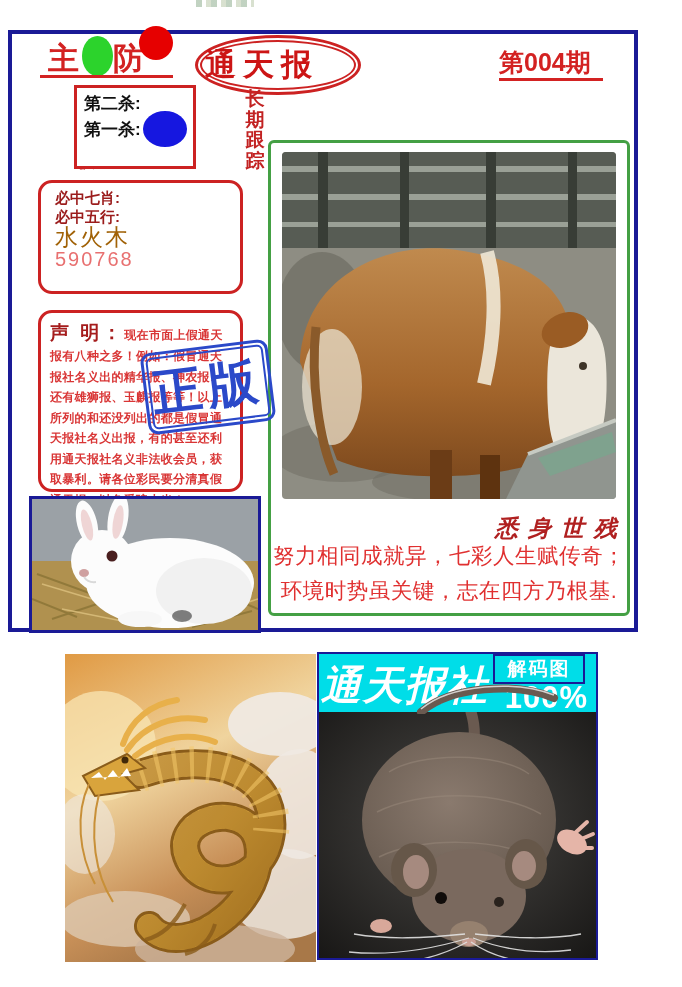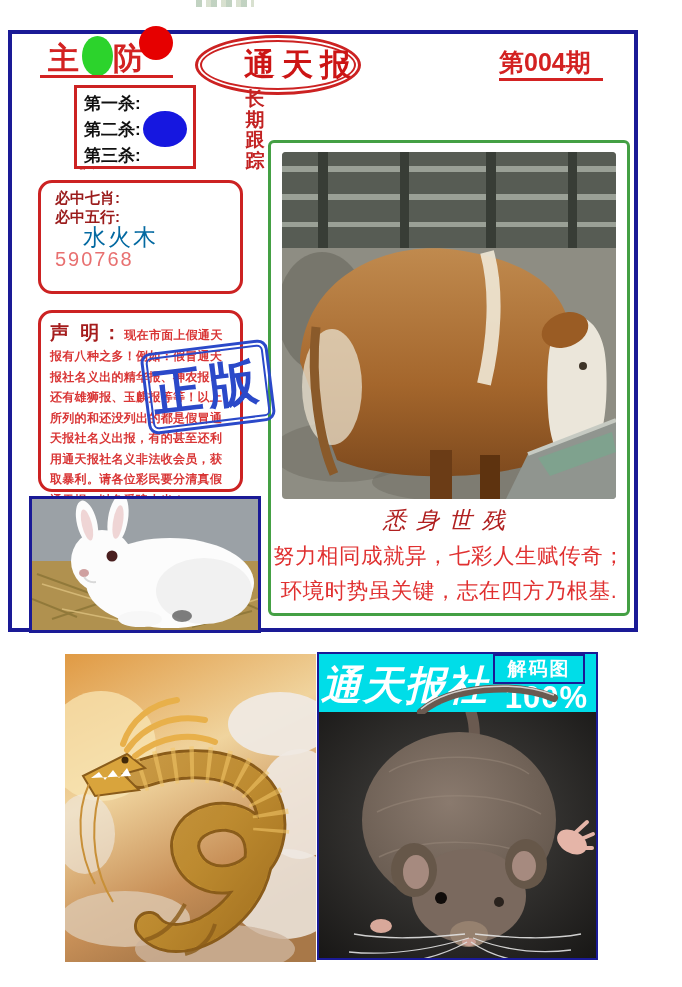--- a/index.html
+++ b/index.html
@@ -8,64 +8,64 @@
   
   .sheet{position:absolute;left:8px;top:30px;width:622px;height:594px;
          border:4px solid #1a1a96;background:#fff;}
   
   .zhu{position:absolute;left:36px;top:4px;font-size:31px;font-weight:bold;color:#d32222;}
   .fang{position:absolute;left:101px;top:4px;font-size:31px;font-weight:bold;color:#d32222;}
   .dot-green{position:absolute;left:70px;top:2px;width:31px;height:40px;border-radius:50%;background:#2cd32c;}
   .dot-red{position:absolute;left:127px;top:-8px;width:34px;height:34px;border-radius:50%;background:#e60000;}
   .hdr-underline{position:absolute;left:28px;top:41px;width:133px;height:3px;background:#d32222;}
   .oval{position:absolute;left:183px;top:1px;width:160px;height:54px;border:3px solid #cc2222;
-        border-radius:50%;display:flex;align-items:center;justify-content:flex-end;}
+        border-radius:50%;display:flex;align-items:center;justify-content:flex-start;}
   .oval-inner{position:absolute;inset:2px;border:2px solid #cc2222;border-radius:50%;}
   .oval-text{position:relative;font-size:31px;font-weight:bold;color:#cc1515;letter-spacing:7px;
              font-family:"DejaVu Serif",serif;white-space:nowrap;padding-left:7px;}
   .issue{position:absolute;left:487px;top:12px;font-size:25px;font-weight:bold;color:#d32222;}
   .issue-underline{position:absolute;left:487px;top:44px;width:104px;height:3px;background:#d32222;}
   
   .vtext{position:absolute;width:22px;font-size:19px;line-height:20.5px;font-weight:bold;
          color:#c22222;word-break:break-all;text-align:center;margin-left:27px;}
   .v-left{left:36px;top:55px;}
   .v-right{left:205px;top:55px;}
   .kills-box{position:absolute;left:62px;top:51px;width:122px;height:84px;border:3px solid #cc2222;
              background:#fff;padding:3px 0 0 7px;box-sizing:border-box;}
   .kill-row{font-size:17px;font-weight:bold;color:#111;line-height:26px;white-space:nowrap;}
   .dot-blue{position:absolute;left:131px;top:77px;width:44px;height:36px;border-radius:50%;
             background:#1617e0;}
   
   .pred-box{position:absolute;left:26px;top:146px;width:205px;height:114px;border:3px solid #cc2222;
             border-radius:14px;padding:5px 0 0 14px;box-sizing:border-box;background:#fff;}
   .pred-label{font-size:15px;font-weight:bold;color:#9b1c1c;line-height:19px;}
   .pred-zodiac{font-size:17px;color:#b356c4;line-height:19px;letter-spacing:1px;}
-  .pred-elements{font-size:23px;color:#0369a1;line-height:23px;letter-spacing:2px;margin-left:28px;}
+  .pred-elements{font-size:23px;color:#a16207;line-height:23px;letter-spacing:2px;}
   .pred-tails{font-size:20px;color:#e87070;line-height:20px;letter-spacing:2px;}
   
   .stmt-box{position:absolute;left:26px;top:276px;width:205px;height:182px;border:3px solid #cc2222;
             border-radius:14px;padding:7px 9px;box-sizing:border-box;background:#fff;}
   .stmt-head{font-size:19px;font-weight:bold;color:#a51c1c;letter-spacing:3px;}
   .stmt-body{font-size:12px;font-weight:bold;color:#d93535;line-height:20.5px;letter-spacing:.3px;}
   
   .stamp{position:absolute;left:132px;top:312px;width:122px;height:76px;transform:rotate(-7deg);
          border:3px solid #2b49c9;border-radius:10px;display:flex;align-items:center;justify-content:center;
          background:transparent;z-index:5;}
   .stamp-inner{position:absolute;inset:2px;border:2px solid #2b49c9;border-radius:6px;}
   .stamp-text{position:relative;font-size:50px;font-weight:bold;color:#2b49c9;letter-spacing:6px;
               font-family:"DejaVu Serif",serif;}
   
   .rabbit{position:absolute;left:17px;top:462px;width:226px;height:131px;border:3px solid #1a1a96;
           overflow:hidden;background:#9ba1a6;}
   
   .green-box{position:absolute;left:256px;top:106px;width:356px;height:470px;border:3px solid #44a044;
              border-radius:6px;background:#fff;}
   .cow{position:absolute;left:11px;top:9px;width:334px;height:347px;border-radius:4px;overflow:hidden;}
-  .poem-title{position:absolute;left:0;top:362px;width:100%;text-align:center;font-size:23px;
-              font-weight:normal;font-style:italic;color:#b02020;letter-spacing:10px;
+  .poem-title{position:absolute;left:0;top:370px;width:100%;text-align:right;font-size:23px;
+              font-weight:bold;font-style:italic;color:#b02020;letter-spacing:10px;
               font-family:"DejaVu Serif",serif;}
   .poem-line{position:absolute;left:0;width:100%;text-align:center;font-size:21.5px;color:#e03030;
              letter-spacing:.5px;white-space:nowrap;}
   .poem-l1{top:398px;}
   .poem-l2{top:433px;}
   
   .top-smudge{position:absolute;left:196px;top:0;width:58px;height:7px;opacity:.55;
     background:repeating-linear-gradient(90deg,#8fae8f 0 6px,#fff 6px 10px,#b9c8a9 10px 15px);}
   
   .bottom{position:absolute;left:0;top:652px;width:574px;height:312px;text-align:right;}
@@ -98,23 +98,22 @@
     <div class="hdr-underline"></div>
     <div class="oval">
       <div class="oval-inner"></div>
       <div class="oval-text">通天报</div>
     </div>
     <div class="issue">第004期</div>
     <div class="issue-underline"></div>
 
     <div class="vtext v-left">必有收获</div>
     <div class="kills-box">
+      <div class="kill-row">第二杀:</div>
       <div class="kill-row">第一杀:</div>
-      <div class="kill-row">第二杀:</div>
-      <div class="kill-row">第三杀:</div>
     </div>
     <div class="dot-blue"></div>
     <div class="vtext v-right">长期跟踪</div>
 
     <div class="pred-box">
       <div class="pred-label">必中七肖:</div>
       <div class="pred-label">必中五行:</div>
       <div class="pred-elements">水火木</div>
       <div class="pred-tails">590768</div>
     </div>

